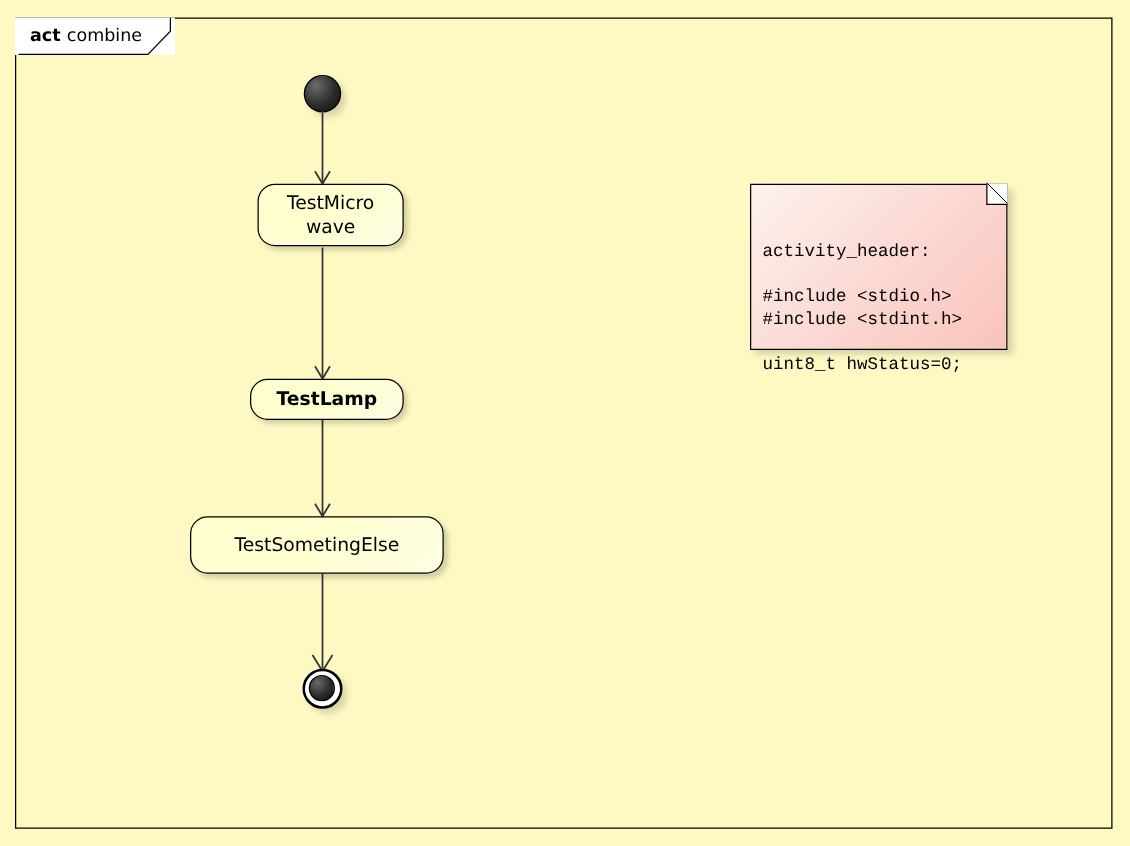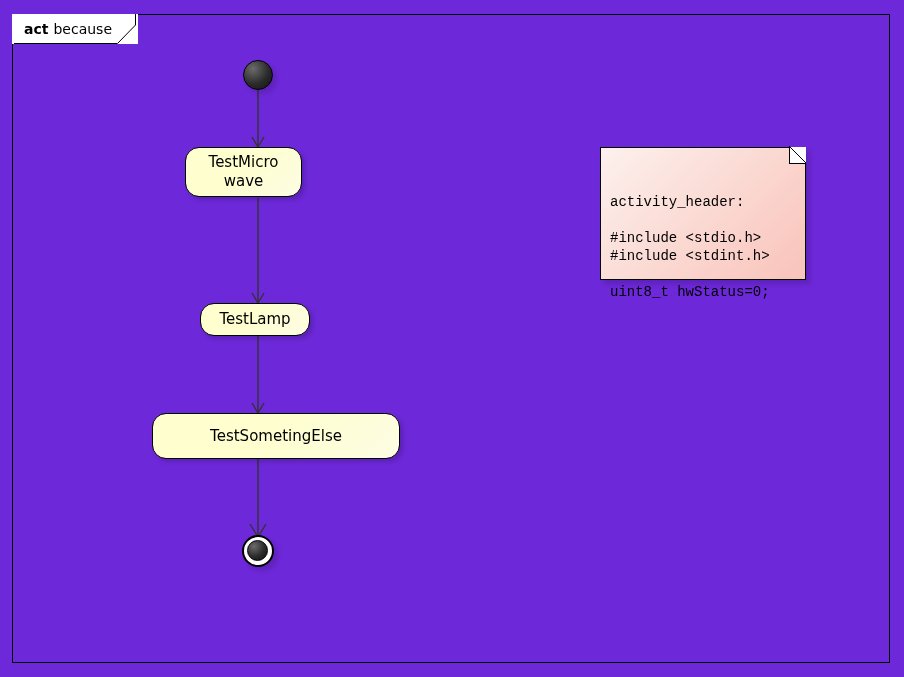--- a/index.html
+++ b/index.html
@@ -14,21 +14,21 @@
     font-family: "DejaVu Sans", sans-serif;
     overflow: hidden;
     position: relative;
   }
 
   #canvas {
     position: absolute;
     left: 0; top: 0;
     width: 904px;
     height: 677px;
-    background: #6d28d9;
+    background: #fef9c3;
   }
 
   
   .frame {
     position: absolute;
     left: 12px;
     top: 14px;
     width: 878px;
     height: 649px;
     border: 1px solid #000000;
@@ -165,21 +165,21 @@
 </style>
 </head>
 <body>
 
 <div id="canvas">
 
   <div class="frame"></div>
 
   <div class="frame-tab">
     <span class="kw">act</span>
-    <span>because</span>
+    <span>combine</span>
     <svg class="frame-tab-notch" width="123" height="30" viewBox="0 0 123 30">
       <path d="M 0.5 29.5 L 104 29.5 L 122 11 L 122 0" fill="none" stroke="#000000" stroke-width="1"></path>
     </svg>
   </div>
 
   <svg class="edges">
 
     <line x1="258" y1="90" x2="258" y2="146" stroke="#333333" stroke-width="1.4"></line>
     <polyline points="252,137 258,147 264,137" fill="none" stroke="#333333" stroke-width="1.4"></polyline>
 
@@ -188,30 +188,30 @@
 
     <line x1="258" y1="336" x2="258" y2="412" stroke="#333333" stroke-width="1.4"></line>
     <polyline points="252,403 258,413 264,403" fill="none" stroke="#333333" stroke-width="1.4"></polyline>
 
     <line x1="258" y1="459" x2="258" y2="535" stroke="#333333" stroke-width="1.4"></line>
     <polyline points="250,524 258,537 266,524" fill="none" stroke="#333333" stroke-width="1.4"></polyline>
   </svg>
 
   <div class="start-node" style="left:243px; top:60px;"></div>
 
-  <div class="node" style="left:185px; top:147px; width:117px; height:50px;">
+  <div class="node" style="left:206px; top:147px; width:117px; height:50px;">
     <span class="node-label">TestMicro
 wave</span>
   </div>
 
-  <div class="node" style="left:200px; top:303px; width:110px; height:33px;">
+  <div class="node" style="left:200px; top:303px; width:123px; height:33px;font-weight:bold;">
     <span class="node-label">TestLamp</span>
   </div>
 
-  <div class="node" style="left:152px; top:413px; width:248px; height:46px;">
+  <div class="node" style="left:152px; top:413px; width:203px; height:46px;">
     <span class="node-label">TestSometingElse</span>
   </div>
 
   <div class="end-node" style="left:242px; top:535px;"></div>
 
   <div class="note" style="left:600px; top:147px; width:206px; height:133px;">
     <div class="note-fold"></div>
     <span class="note-text">activity_header:
 
 #include &lt;stdio.h&gt;

